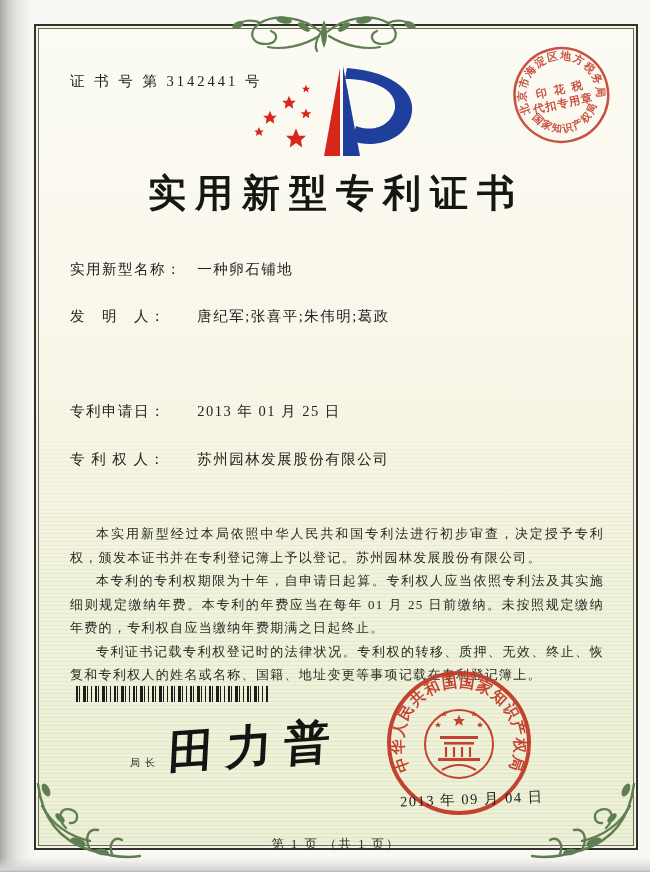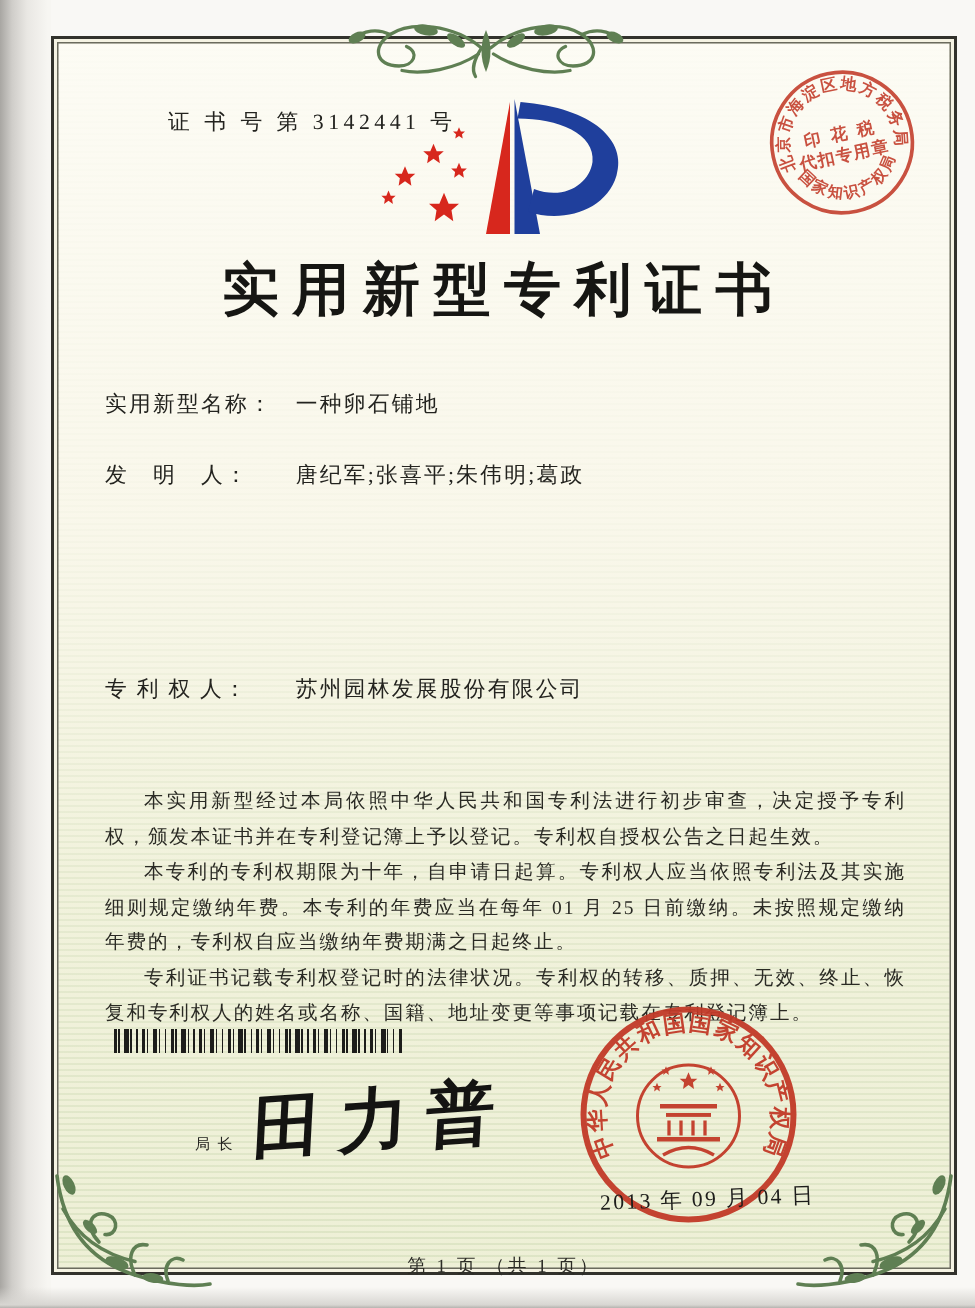--- a/index.html
+++ b/index.html
@@ -14,21 +14,21 @@
   .scan-edge-bottom{position:absolute;left:0;bottom:0;width:100%;height:14px;
     background:linear-gradient(180deg,rgba(0,0,0,0) 0,#d8d6d2 85%,#b5b3af 100%);}
   
   .frame{position:absolute;left:34px;top:24px;width:600px;height:822px;
     border:2px solid #32322c;background:#f5f3e3;}
   .frame-inner{position:absolute;inset:2px;border:1px solid #6b6b5e;
     background:
       linear-gradient(180deg,rgba(253,252,245,.95) 0%,rgba(250,248,236,.88) 38%,rgba(238,241,214,.55) 68%,rgba(224,233,190,.35) 100%),
       repeating-linear-gradient(180deg,rgba(120,160,95,.20) 0 1px,rgba(0,0,0,0) 1px 4px);
   }
-  .cert-number{position:absolute;left:34px;top:46px;font-size:14.5px;letter-spacing:3px;color:#23231f;margin-left:42px;}
+  .cert-number{position:absolute;left:34px;top:46px;font-size:14.5px;letter-spacing:3px;color:#23231f;}
   .logo{position:absolute;left:208px;top:30px;}
   .tax-stamp{position:absolute;left:470px;top:16px;transform:rotate(-12deg);opacity:.88;}
   .title{position:absolute;left:0;top:142px;width:100%;text-align:center;
     font-size:38px;font-weight:700;letter-spacing:9px;color:#161613;}
   .field{position:absolute;left:34px;font-size:14.5px;letter-spacing:1.5px;color:#23231f;white-space:nowrap;}
   .field .flabel{display:inline-block;min-width:122px;}
   .f0{top:234px}.f1{top:281px}.f2{top:329px}.f3{top:376px}.f4{top:424px}.f5{top:470px}
   .paras{position:absolute;left:34px;top:496px;width:534px;}
   .paras p{margin:0;text-indent:2em;font-size:13px;line-height:23.5px;
     letter-spacing:1.3px;text-align:justify;color:#2a2a24;}
@@ -122,27 +122,31 @@
   <div class="title">实用新型专利证书</div>
 
   <div class="field f0">
     <span class="flabel">实用新型名称：</span>
     <span class="fvalue">一种卵石铺地</span>
   </div>
   <div class="field f1">
     <span class="flabel">发　明　人：</span>
     <span class="fvalue">唐纪军;张喜平;朱伟明;葛政</span>
   </div>
+  <div class="field f3">
+    <span class="flabel">专利申请日：</span>
+    <span class="fvalue">2013 年 01 月 25 日</span>
+  </div>
   <div class="field f4">
     <span class="flabel">专 利 权 人：</span>
     <span class="fvalue">苏州园林发展股份有限公司</span>
   </div>
 
   <div class="paras">
-    <p>本实用新型经过本局依照中华人民共和国专利法进行初步审查，决定授予专利权，颁发本证书并在专利登记簿上予以登记。专利权自授权公告之日起生效。</p>
+    <p>本实用新型经过本局依照中华人民共和国专利法进行初步审查，决定授予专利权，颁发本证书并在专利登记簿上予以登记。苏州园林发展股份有限公司。</p>
     <p>本专利的专利权期限为十年，自申请日起算。专利权人应当依照专利法及其实施细则规定缴纳年费。本专利的年费应当在每年 01 月 25 日前缴纳。未按照规定缴纳年费的，专利权自应当缴纳年费期满之日起终止。</p>
     <p>专利证书记载专利权登记时的法律状况。专利权的转移、质押、无效、终止、恢复和专利权人的姓名或名称、国籍、地址变更等事项记载在专利登记簿上。</p>
   </div>
 
   <div class="barcode"></div>
 
   <div class="sig-label">局长</div>
   <div class="sig-name">田力普</div>
 
   <svg class="big-seal" width="150" height="150" viewBox="0 0 150 150">

